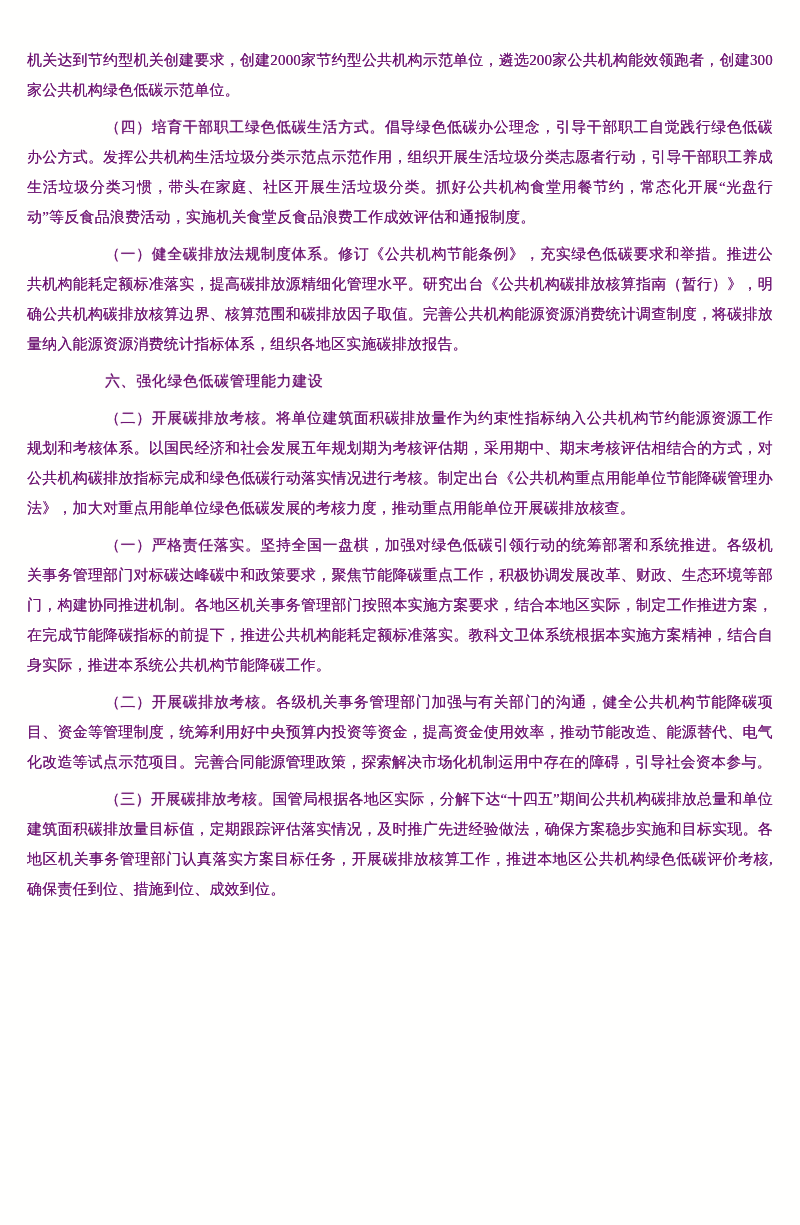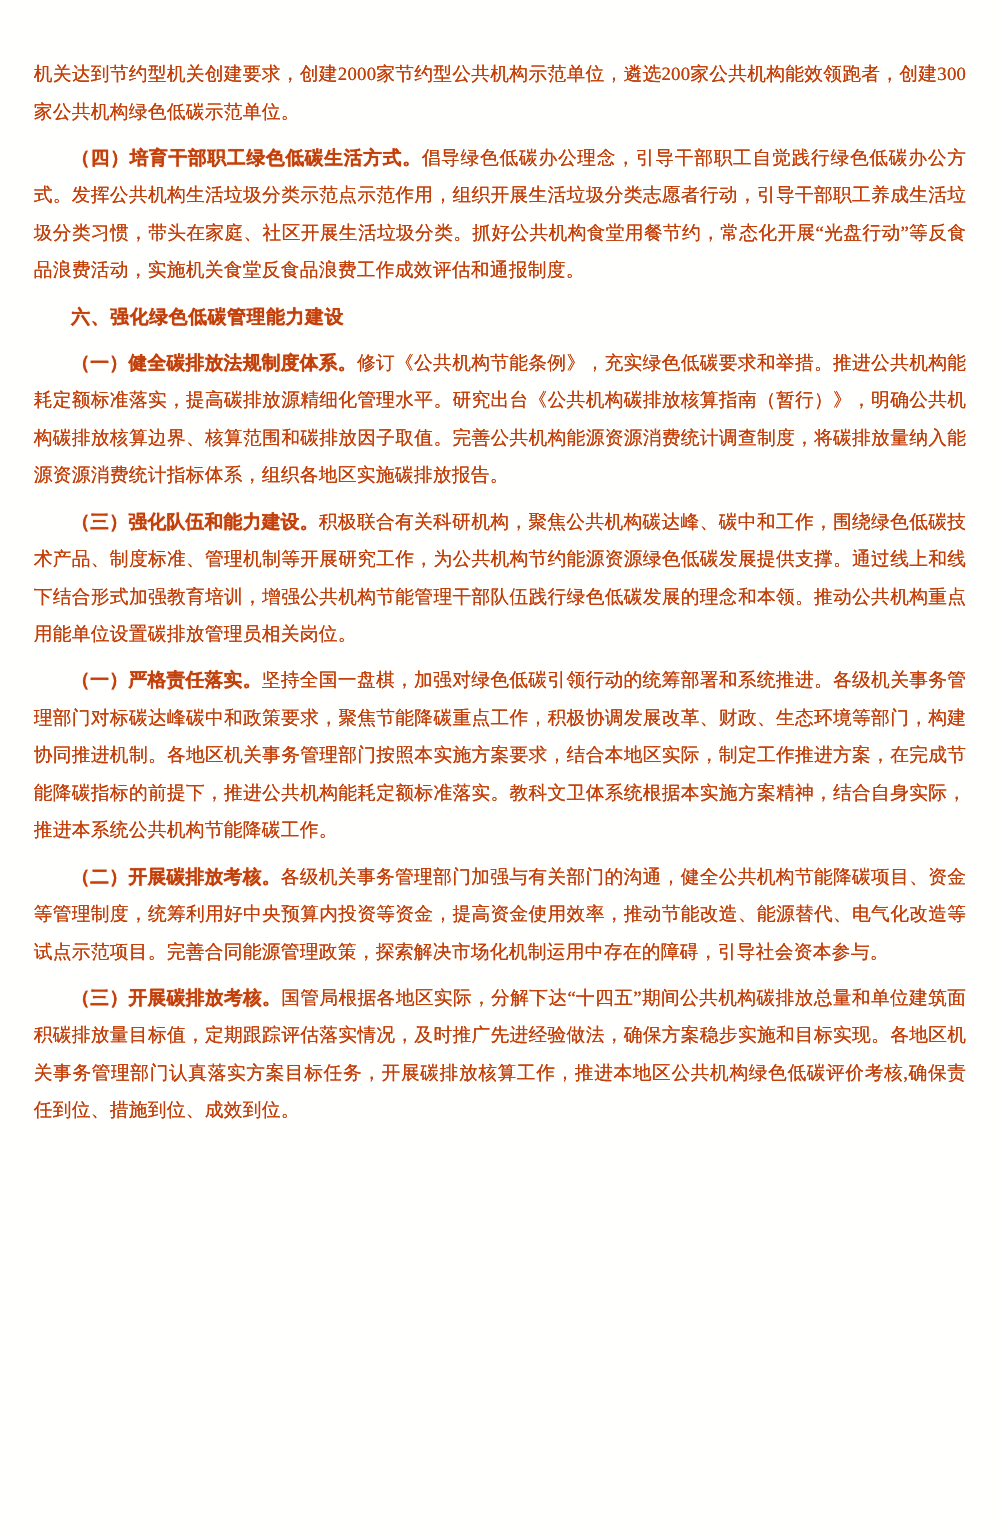--- a/index.html
+++ b/index.html
@@ -24,43 +24,44 @@
   }
   .para {
     margin: 0 0 7px 0;
     text-indent: 2em;
     text-shadow: 0 0 0.5px currentColor;
   }
   .para.cont {
     text-indent: 0;
   }
   .lead {
-    font-weight: 700;
+    font-weight: 400;
     text-shadow: 0 0 0.7px currentColor;
+    margin-left: 48px;
   }
   .heading .lead {
     letter-spacing: 0.6px;
   }
 </style>
 </head>
 <body>
 
-<div class="page" style="color: #c2410c; background: rgb(253, 253, 252);">
+<div class="page" style="color: #701a75; background: rgb(253, 253, 252);">
 
   <p class="para cont"><span>机关达到节约型机关创建要求，创建2000家节约型公共机构示范单位，遴选200家公共机构能效领跑者，创建300家公共机构绿色低碳示范单位。</span></p>
 
   <p class="para"><b class="lead">（四）培育干部职工绿色低碳生活方式。</b><span>倡导绿色低碳办公理念，引导干部职工自觉践行绿色低碳办公方式。发挥公共机构生活垃圾分类示范点示范作用，组织开展生活垃圾分类志愿者行动，引导干部职工养成生活垃圾分类习惯，带头在家庭、社区开展生活垃圾分类。抓好公共机构食堂用餐节约，常态化开展“光盘行动”等反食品浪费活动，实施机关食堂反食品浪费工作成效评估和通报制度。</span></p>
 
 
+  <p class="para"><b class="lead">（一）健全碳排放法规制度体系。</b><span>修订《公共机构节能条例》，充实绿色低碳要求和举措。推进公共机构能耗定额标准落实，提高碳排放源精细化管理水平。研究出台《公共机构碳排放核算指南（暂行）》，明确公共机构碳排放核算边界、核算范围和碳排放因子取值。完善公共机构能源资源消费统计调查制度，将碳排放量纳入能源资源消费统计指标体系，组织各地区实施碳排放报告。</span></p>
+
   <p class="para heading"><b class="lead">六、强化绿色低碳管理能力建设</b></p>
 
-  <p class="para"><b class="lead">（一）健全碳排放法规制度体系。</b><span>修订《公共机构节能条例》，充实绿色低碳要求和举措。推进公共机构能耗定额标准落实，提高碳排放源精细化管理水平。研究出台《公共机构碳排放核算指南（暂行）》，明确公共机构碳排放核算边界、核算范围和碳排放因子取值。完善公共机构能源资源消费统计调查制度，将碳排放量纳入能源资源消费统计指标体系，组织各地区实施碳排放报告。</span></p>
+  <p class="para"><b class="lead">（二）开展碳排放考核。</b><span>将单位建筑面积碳排放量作为约束性指标纳入公共机构节约能源资源工作规划和考核体系。以国民经济和社会发展五年规划期为考核评估期，采用期中、期末考核评估相结合的方式，对公共机构碳排放指标完成和绿色低碳行动落实情况进行考核。制定出台《公共机构重点用能单位节能降碳管理办法》，加大对重点用能单位绿色低碳发展的考核力度，推动重点用能单位开展碳排放核查。</span></p>
 
-
-  <p class="para"><b class="lead">（三）强化队伍和能力建设。</b><span>积极联合有关科研机构，聚焦公共机构碳达峰、碳中和工作，围绕绿色低碳技术产品、制度标准、管理机制等开展研究工作，为公共机构节约能源资源绿色低碳发展提供支撑。通过线上和线下结合形式加强教育培训，增强公共机构节能管理干部队伍践行绿色低碳发展的理念和本领。推动公共机构重点用能单位设置碳排放管理员相关岗位。</span></p>
 
 
   <p class="para"><b class="lead">（一）严格责任落实。</b><span>坚持全国一盘棋，加强对绿色低碳引领行动的统筹部署和系统推进。各级机关事务管理部门对标碳达峰碳中和政策要求，聚焦节能降碳重点工作，积极协调发展改革、财政、生态环境等部门，构建协同推进机制。各地区机关事务管理部门按照本实施方案要求，结合本地区实际，制定工作推进方案，在完成节能降碳指标的前提下，推进公共机构能耗定额标准落实。教科文卫体系统根据本实施方案精神，结合自身实际，推进本系统公共机构节能降碳工作。</span></p>
 
   <p class="para"><b class="lead">（二）开展碳排放考核。</b><span>各级机关事务管理部门加强与有关部门的沟通，健全公共机构节能降碳项目、资金等管理制度，统筹利用好中央预算内投资等资金，提高资金使用效率，推动节能改造、能源替代、电气化改造等试点示范项目。完善合同能源管理政策，探索解决市场化机制运用中存在的障碍，引导社会资本参与。</span></p>
 
   <p class="para"><b class="lead">（三）开展碳排放考核。</b><span>国管局根据各地区实际，分解下达“十四五”期间公共机构碳排放总量和单位建筑面积碳排放量目标值，定期跟踪评估落实情况，及时推广先进经验做法，确保方案稳步实施和目标实现。各地区机关事务管理部门认真落实方案目标任务，开展碳排放核算工作，推进本地区公共机构绿色低碳评价考核,确保责任到位、措施到位、成效到位。</span></p>
 
 </div>
 

